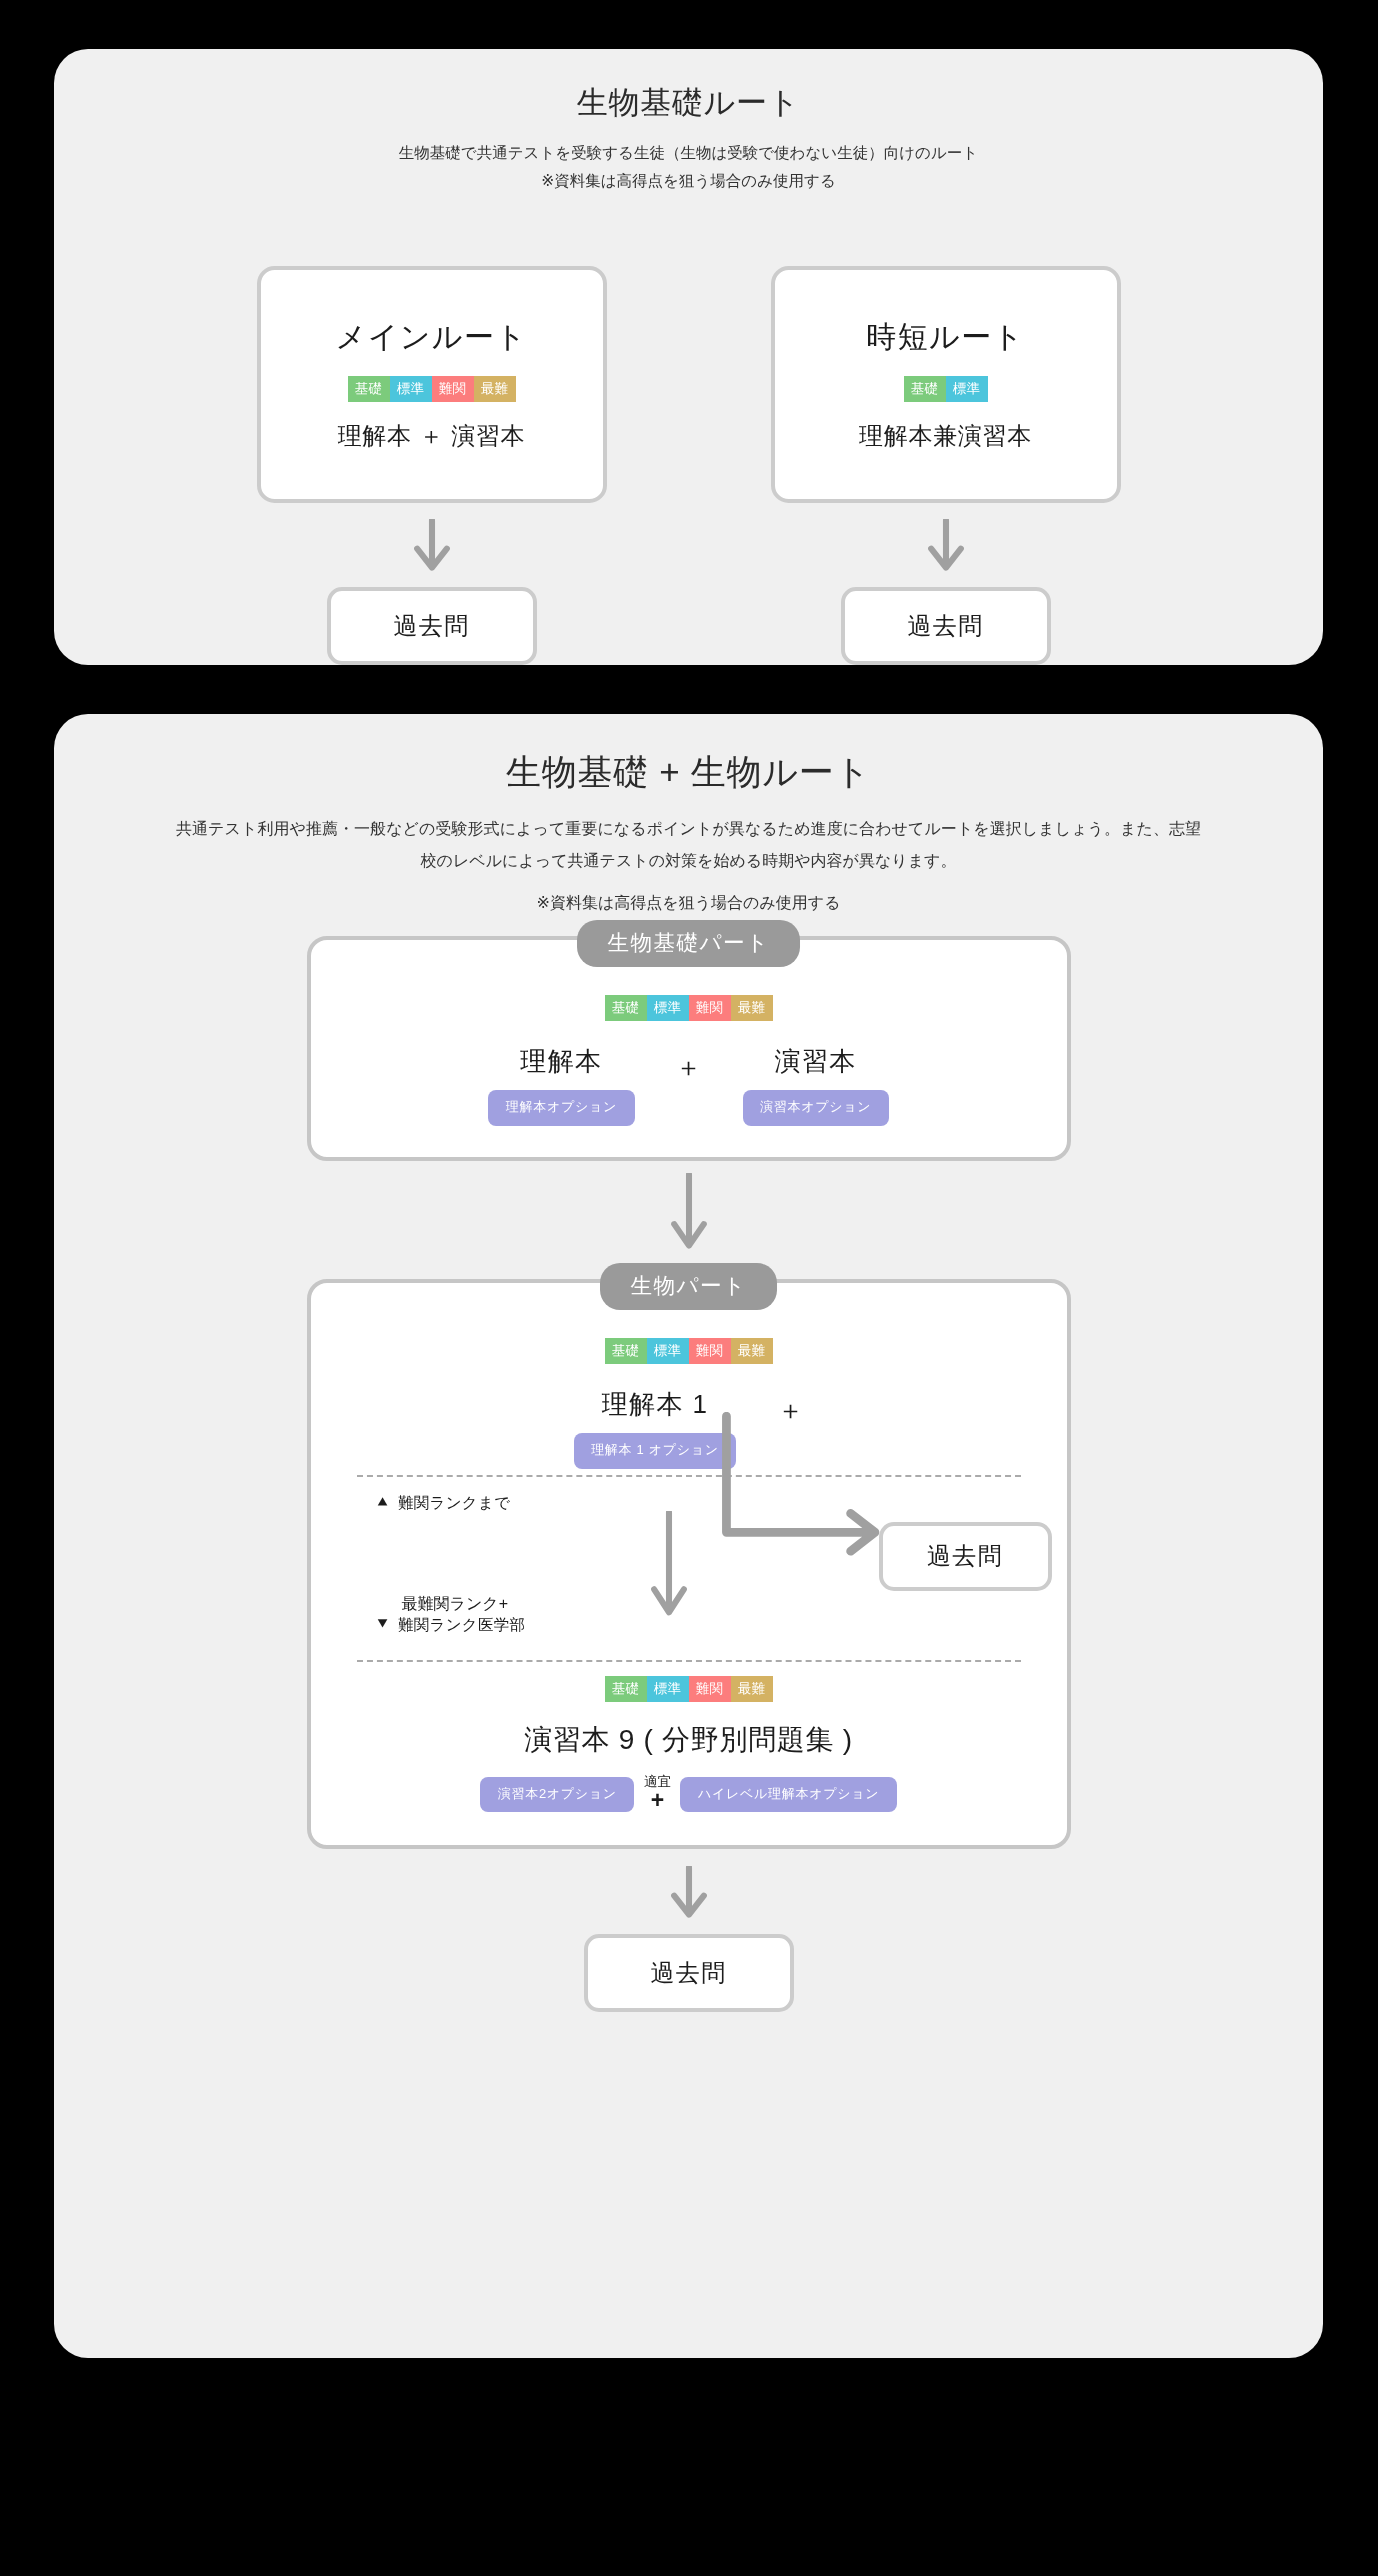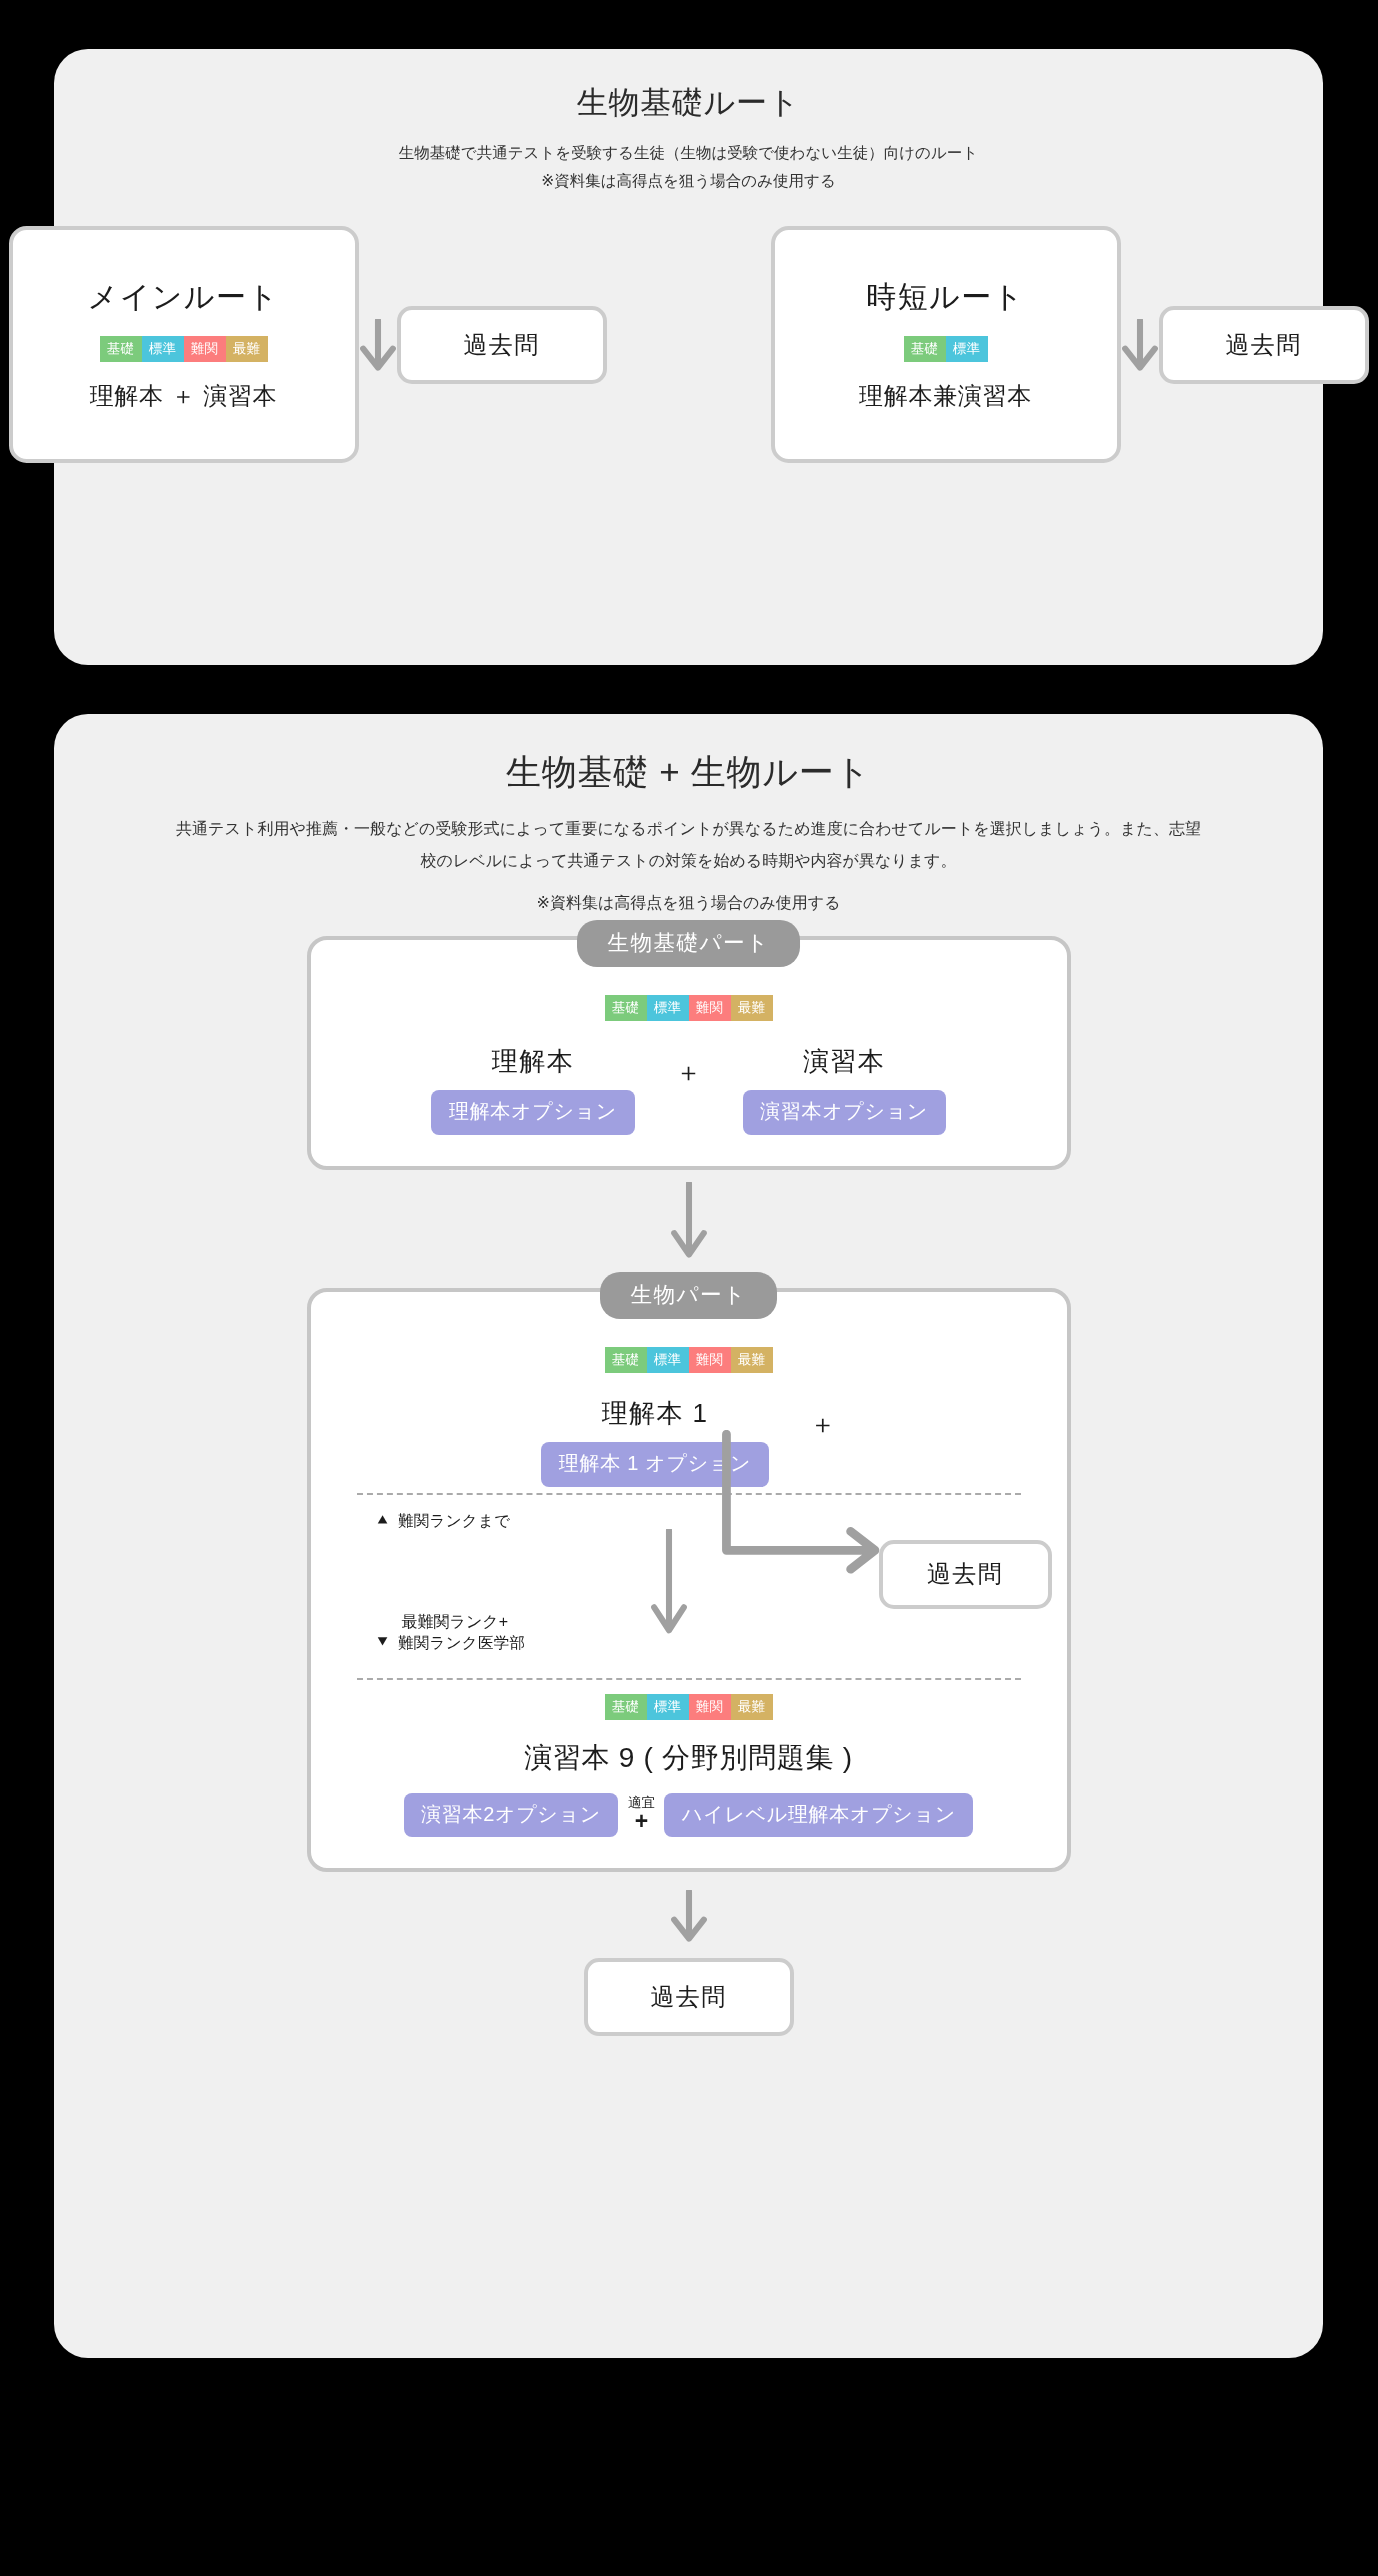--- a/index.html
+++ b/index.html
@@ -59,21 +59,21 @@
     letter-spacing: 0.3px;
   }
 
   
   .route-row {
     display: flex;
     justify-content: center;
     gap: 164px;
     margin-top: 30px;
   }
-  .route-col { display: flex; flex-direction: row; align-items: center; }
+  .route-col { display: flex; flex-direction: column; align-items: center; margin-top: 40px; }
   .route-box {
     width: 350px;
     height: 237px;
     background: #ffffff;
     border: 4.7px solid #cccccc;
     border-radius: 17.6px;
     display: flex;
     flex-direction: column;
     align-items: center;
     justify-content: center;
@@ -137,21 +137,21 @@
     gap: 41px;
     margin-top: 23px;
   }
   .book-col { display: flex; flex-direction: column; align-items: center; gap: 10.8px; }
   .book-name { font-size: 26px; color: #1c1c1c; letter-spacing: 1.4px; white-space: nowrap; }
   .plus-sign { font-size: 26px; color: #1c1c1c; padding-bottom: 35px; }
   .opt-pill {
     background: #a0a0e0;
     color: #ffffff;
     border-radius: 8px;
-    font-size: 20px;
+    font-size: 13px;
     padding: 8px 17.6px 9.5px 17.6px;
     white-space: nowrap;
     letter-spacing: 0.7px;
   }
 
   
   .dash-line {
     border-top: 2.7px dashed #aaaaaa;
     margin: 0 9.5px;
   }

